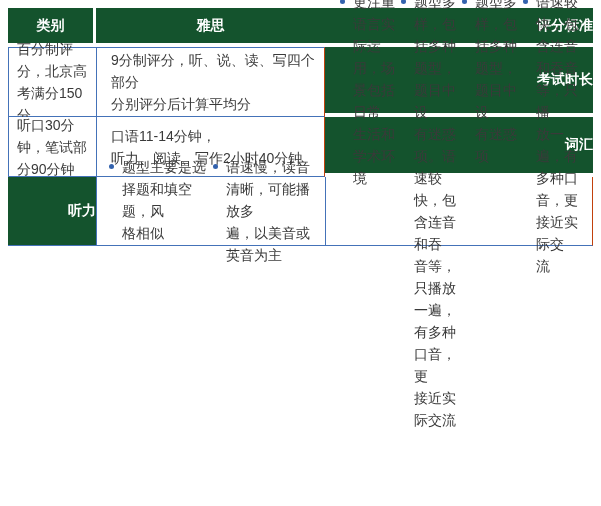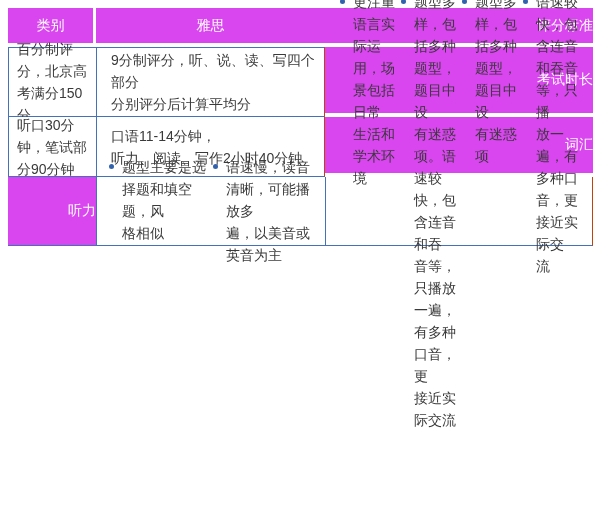--- a/index.html
+++ b/index.html
@@ -21,24 +21,24 @@
     display: grid;
     grid-template-columns: 88px 229px 268px;
     grid-template-rows: 39px 70px 60px 69px 251px;
   }
   .cell {
     box-sizing: border-box;
     display: flex;
   }
   
   .blue {
-    background: #d946ef;
+    background: #14532d;
     color: #ffffff;
     font-size: 14px;
-    font-weight: 400;
+    font-weight: 700;
     align-items: center;
     justify-content: center;
     text-align: center;
   }
   .head { border-bottom: 4px solid #ffffff; }
   .head.gapR { border-right: 3px solid #ffffff; }
   .label { border-bottom: 4px solid #ffffff; justify-content: flex-end; }
   .label.last { border-bottom: 1px solid #4472b8; padding-left: 25px; }
   
   .content {

